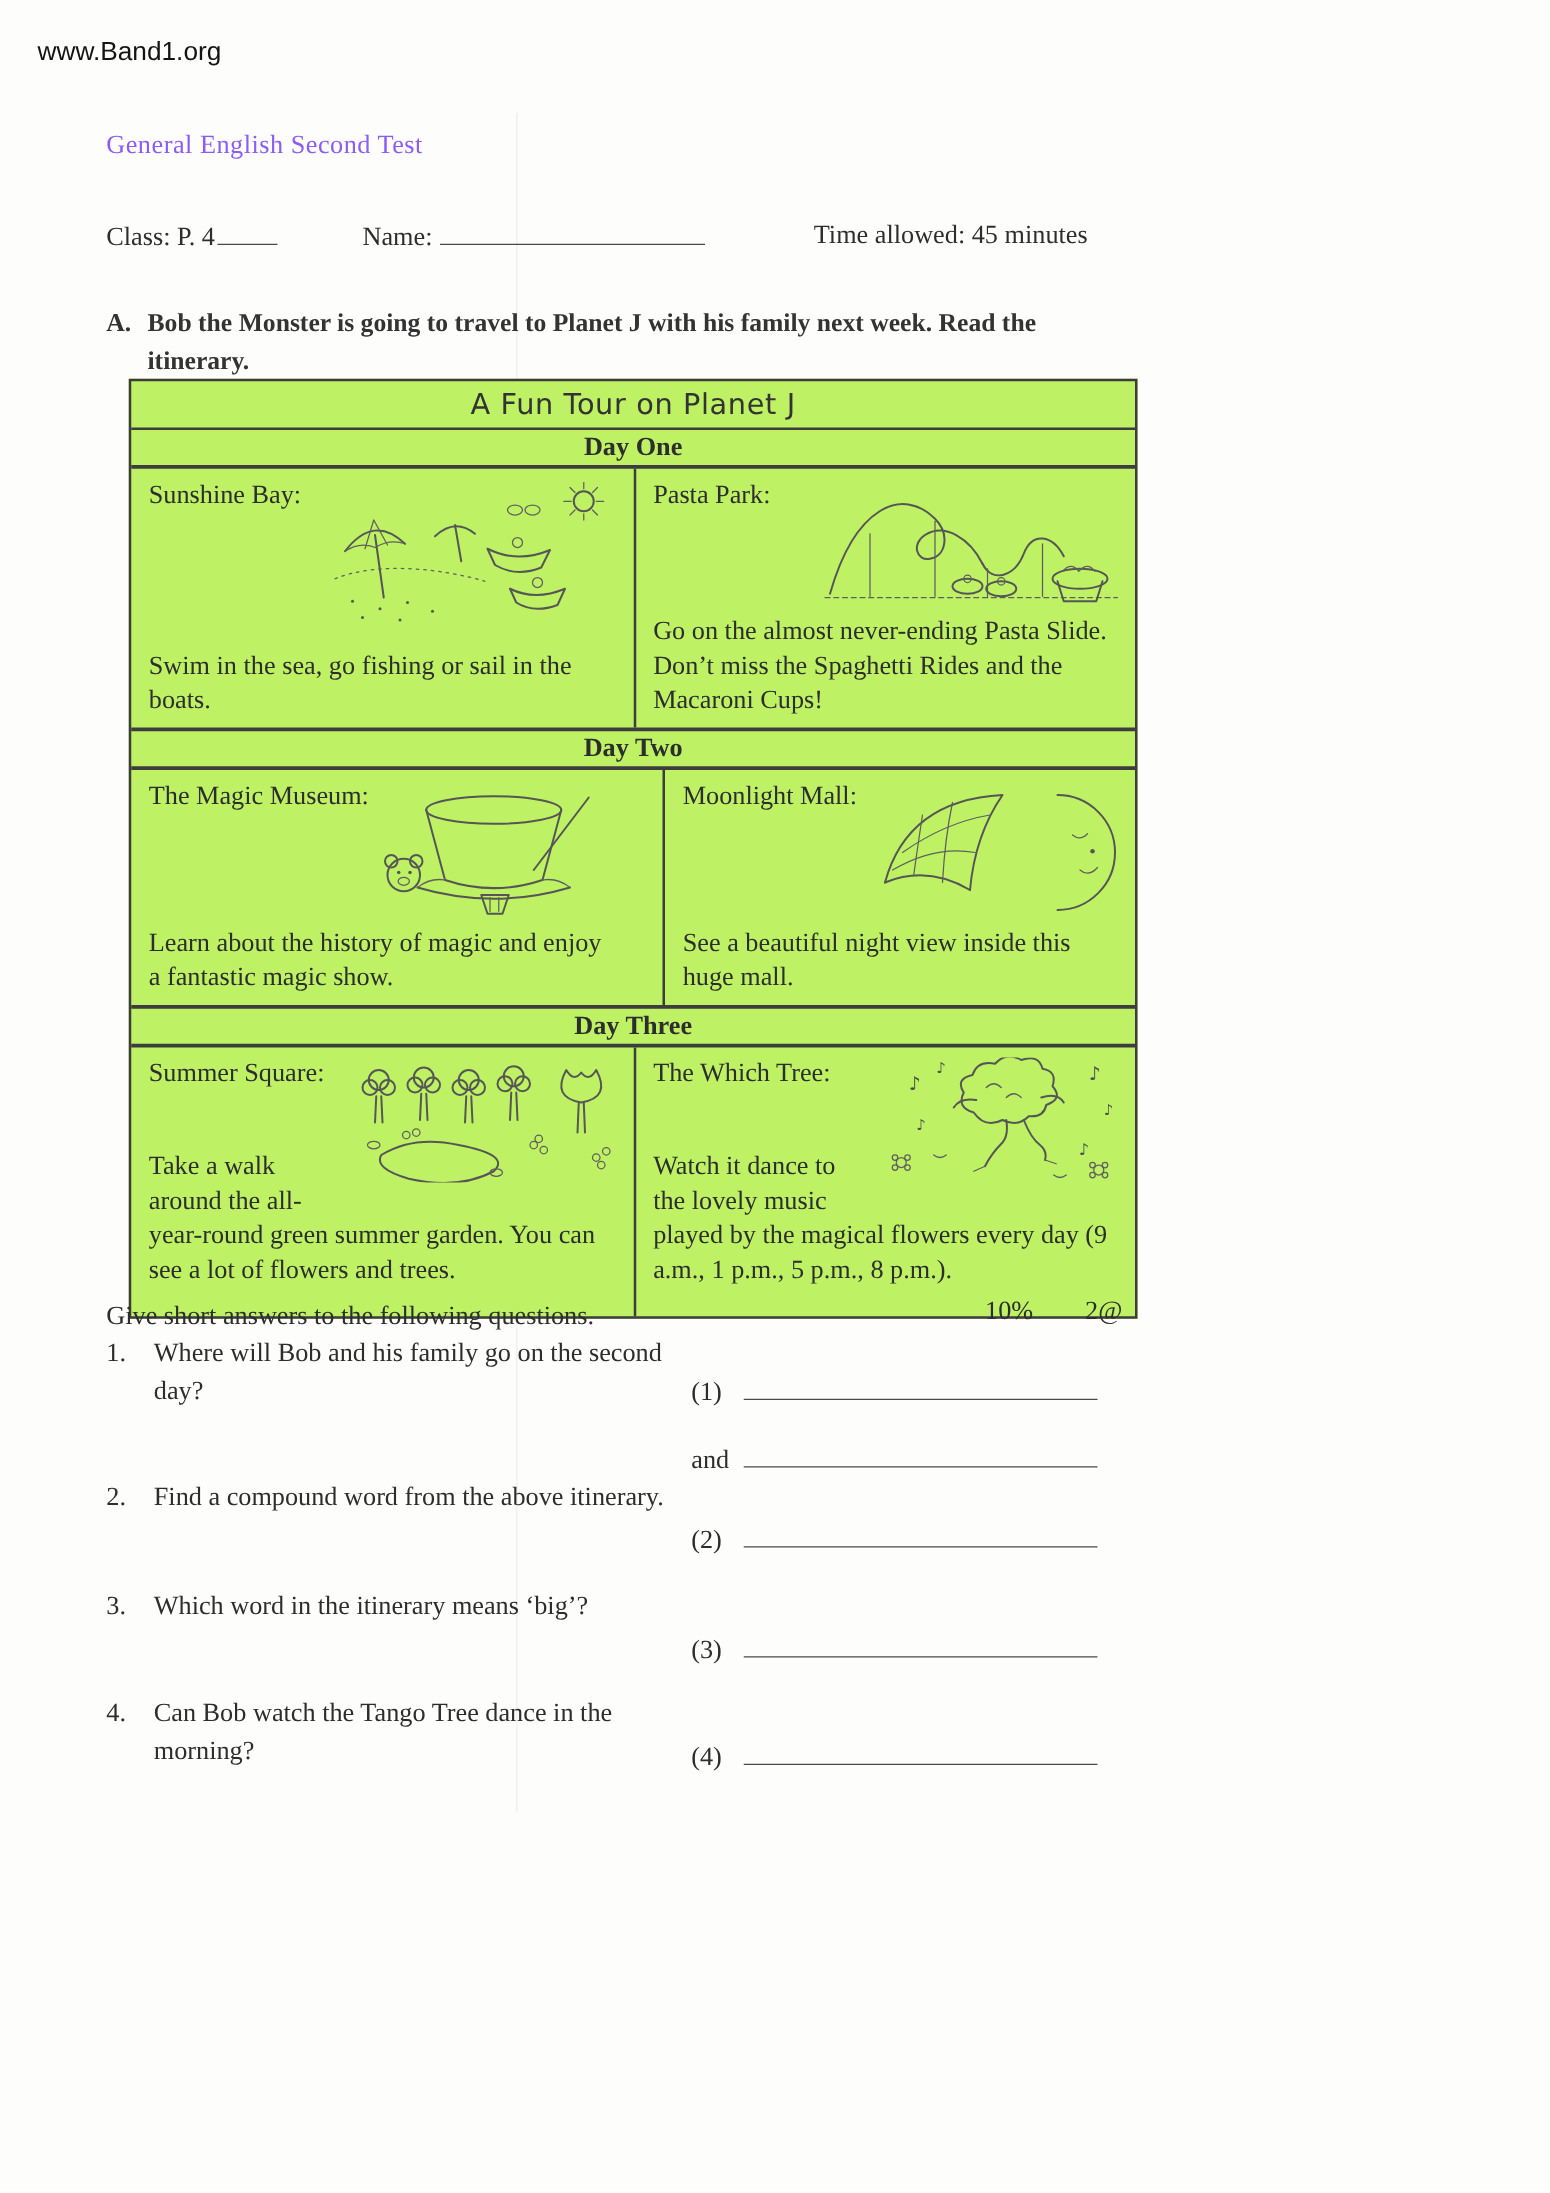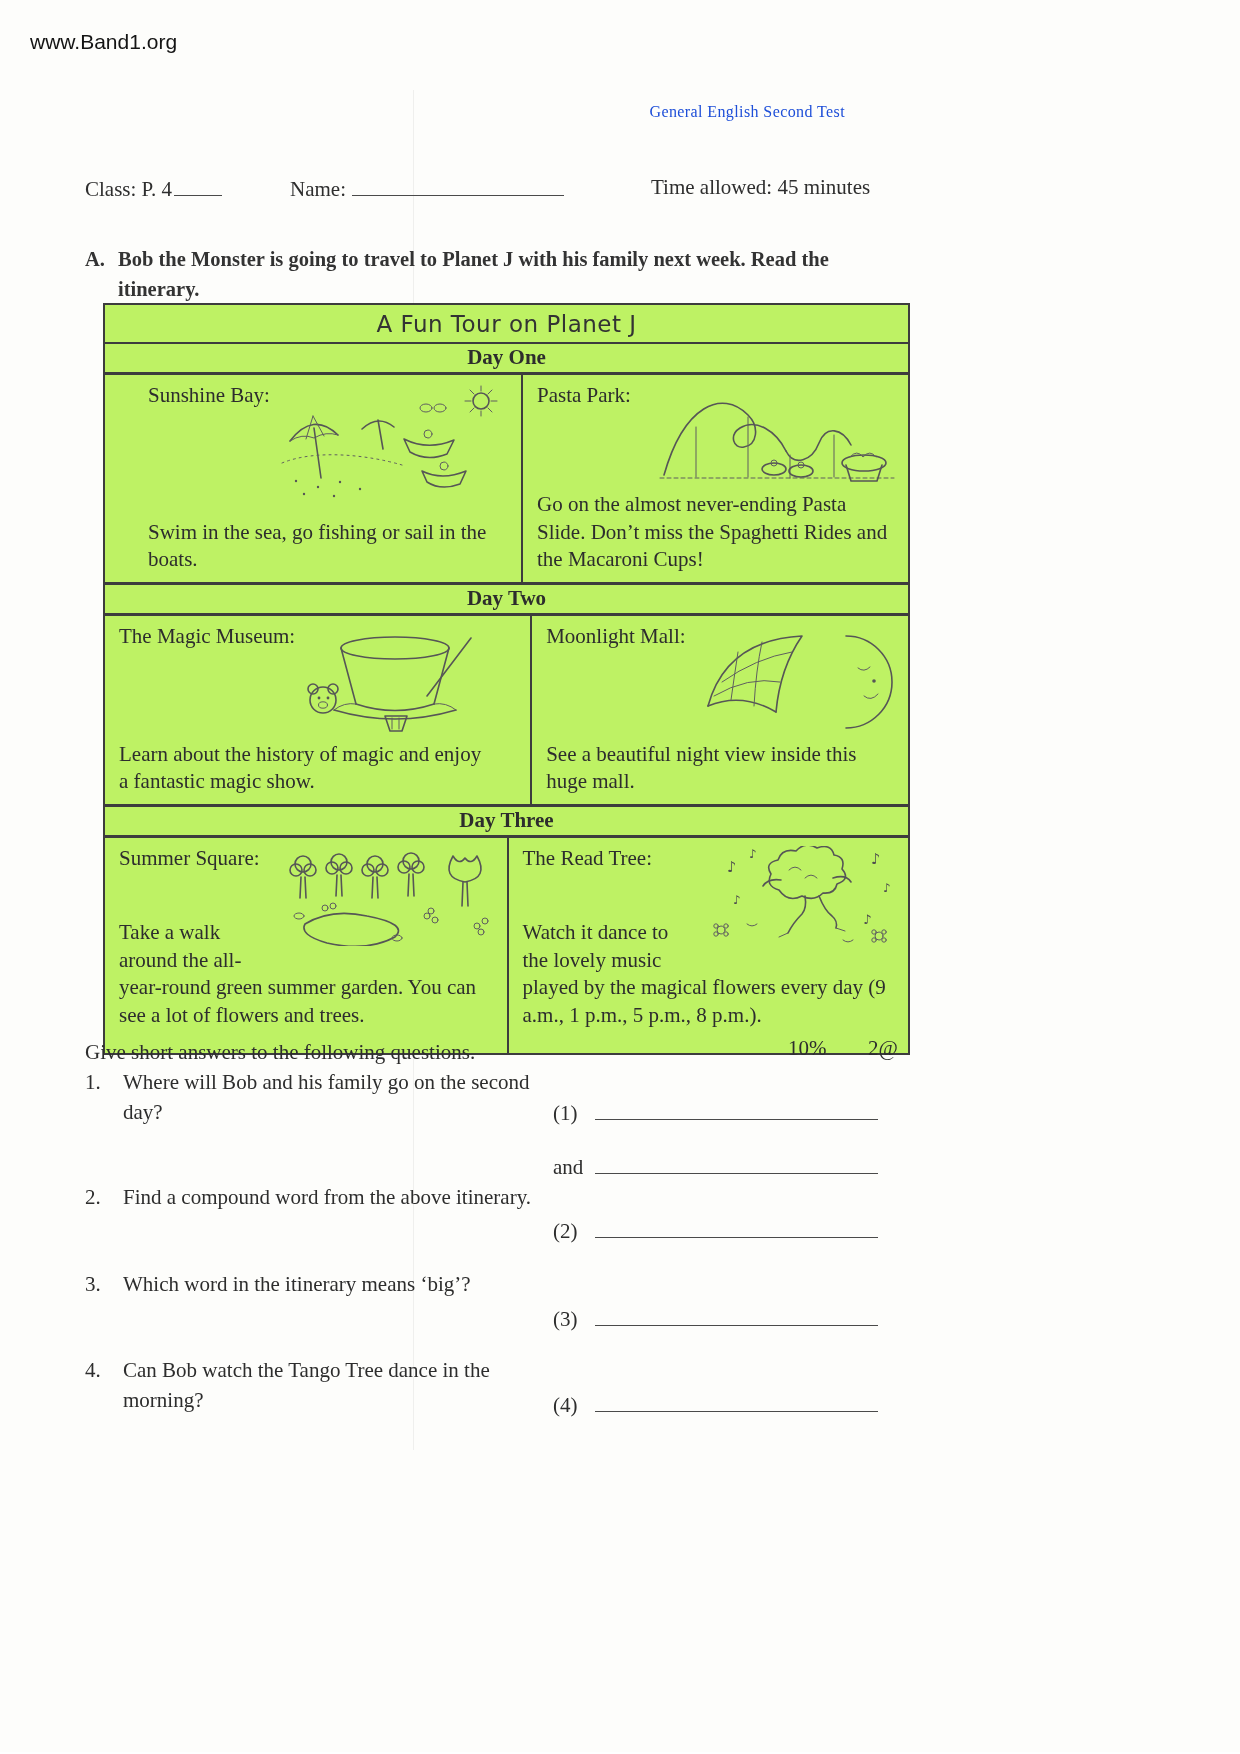--- a/index.html
+++ b/index.html
@@ -17,21 +17,21 @@
     position:absolute; left:413px; top:90px; width:1px; height:1360px;
     background:#9a9a9a; opacity:.14;
   }
   .watermark {
     position:absolute; left:30px; top:30px;
     font-family:"Liberation Sans", sans-serif;
     font-size:21px; color:#141414;
   }
   .title {
     position:absolute; top:103px; left:85px; width:760px;
-    text-align:right; font-size:16px; letter-spacing:.4px; color:#1d4ed8;
+    text-align:left; font-size:21px; letter-spacing:.4px; color:#8b5cf6;
   }
   .header-line { position:absolute; top:175px; left:85px; width:830px; font-size:21px; }
   .header-line .name-field { position:absolute; left:205px; top:0; }
   .header-line .time-field { position:absolute; left:566px; top:0;text-align:right; }
   .blank { display:inline-block; border-bottom:1.5px solid #4a4a4a; height:21px; vertical-align:baseline; }
   .blank-class { width:48px; margin-left:2px; }
   .blank-name { width:212px; margin-left:6px; }
   .section-a {
     position:absolute; top:245px; left:85px; width:825px;
     font-weight:bold; font-size:20.5px; line-height:1.45; color:#333;
@@ -52,21 +52,21 @@
   }
   .day-header {
     text-align:center; font-weight:bold; font-size:21px;
     padding:1px 0 2px; color:#2d2d2d;
     border-top:3px solid #3d3d3d; border-bottom:3px solid #3d3d3d;
   }
   .it-title + .day-header { border-top:none; }
   .day-row { display:flex; }
   .cell { width:50%; padding:8px 10px 8px 14px; position:relative; }
   .cell + .cell { border-left:2px solid #3d3d3d; }
-  .row-d1 { min-height:207px;margin-left:29px; }
+  .row-d1 { min-height:207px; }
   .row-d2 { min-height:188px;gap:25px; }
   .row-d3 { min-height:215px; }
   .row-d1 .cell, .row-d2 .cell { display:flex; flex-direction:column; }
   .cell-top { display:flex; justify-content:space-between; align-items:flex-start; }
   .cell-head { font-size:21px; color:#2d2d2d; white-space:nowrap; }
   .cell-desc { margin-top:auto; font-size:21px; line-height:1.32; color:#2d2d2d; }
   .row-d3 .cell { display:block; }
   .row-d3 .illus { float:right; margin:0 0 4px 6px; }
   .row-d3 .cell-desc { margin-top:48px; }
   .illus svg { display:block; }
@@ -314,21 +314,21 @@
                 <circle cx="33" cy="88" r="2.2"></circle>
               <circle cx="186" cy="90" r="4"></circle>
                 <circle cx="181" cy="86" r="2.2"></circle>
                 <circle cx="191" cy="86" r="2.2"></circle>
                 <circle cx="181" cy="94" r="2.2"></circle>
                 <circle cx="191" cy="94" r="2.2"></circle>
               <path d="M54 78 q5 4 10 0 M150 94 q5 4 10 0"></path>
             </g>
           </svg>
         </span>
-        <span class="cell-head">The Read Tree:</span>
+        <span class="cell-head">The Which Tree:</span>
         <p class="cell-desc">Watch it dance to the lovely music played by the magical flowers every day (9 a.m., 1 p.m., 5 p.m., 8 p.m.).</p>
       </div>
     </div>
 
   </div>
 
   <div class="q-header">
     <span class="q-instr">Give short answers to the following questions.</span>
     <span class="q-marks">10%</span>
     <span class="q-each">2@</span>

